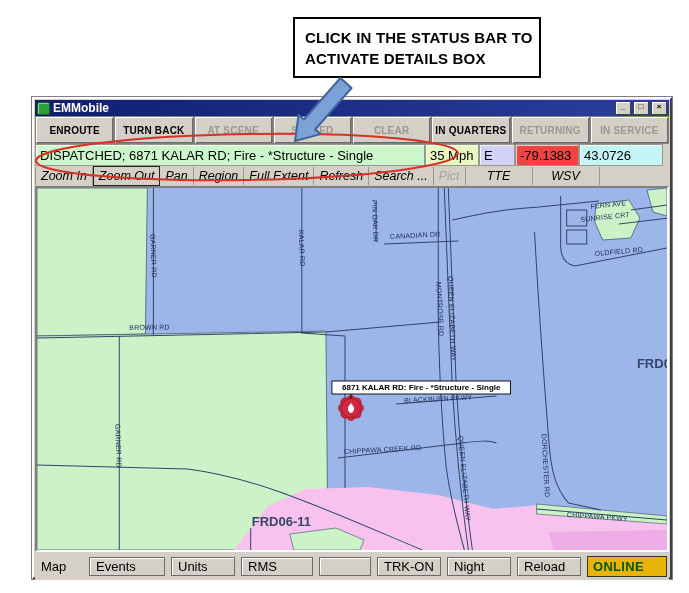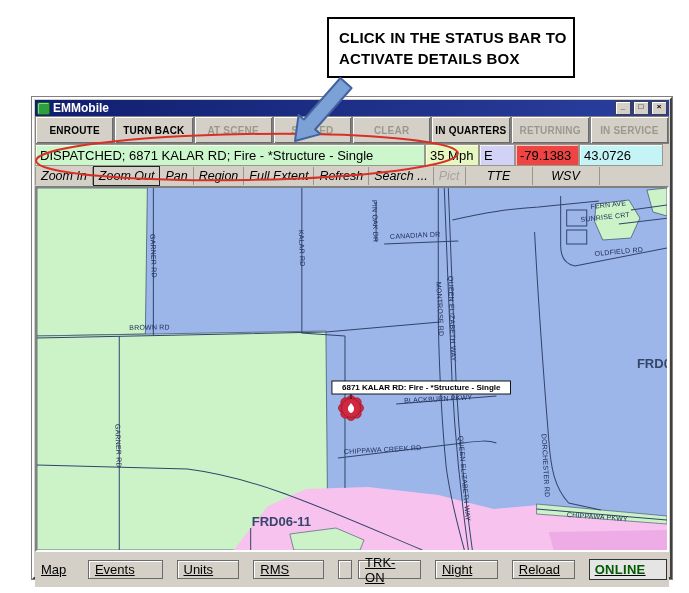--- a/index.html
+++ b/index.html
@@ -1,20 +1,20 @@
 <!DOCTYPE html>
 <html><head>
 <meta charset="utf-8">
 <style>
   html,body{margin:0;padding:0;background:#fff;}
   body{font-family:"Liberation Sans",sans-serif;}
   #stage{position:relative;width:689px;height:593px;background:#fff;overflow:hidden;}
 
   
-  .note-box{position:absolute;left:327px;top:17px;width:248px;height:61px;background:#fff;
+  .note-box{position:absolute;left:293px;top:17px;width:248px;height:61px;background:#fff;
     border:2px solid #000;box-sizing:border-box;padding:8px 0 0 10px;}
   .note-box div{font-weight:bold;font-size:15px;line-height:21px;color:#000;letter-spacing:.2px;}
 
   
   .win{position:absolute;left:32px;top:97px;width:640px;height:482px;background:#d4d0c8;
     border:2px solid;border-color:#fff #404040 #404040 #fff;box-shadow:0 0 0 1px #808080;box-sizing:border-box;padding:1px;}
   .titlebar{height:16px;background:linear-gradient(90deg,#101e6e,#2a3f9e);display:flex;align-items:center;padding:0 2px;}
   .app-icon{width:11px;height:11px;background:#2f9e3f;border:1px solid #1a5f24;border-radius:2px;margin-right:3px;
     box-shadow:inset 1px 1px 0 #7fdc8e;}
   .title-text{color:#fff;font-size:12px;font-weight:bold;flex:1;white-space:nowrap;}
@@ -43,28 +43,28 @@
   .tool.wide{min-width:56px;justify-content:center;}
 
   
   .maparea{position:relative;height:362px;border:2px solid;border-color:#808080 #fff #fff #808080;background:#9cb6ea;overflow:hidden;}
   .maparea svg{display:block;width:100%;height:100%;}
   .roadlabel{font-family:"Liberation Sans",sans-serif;font-size:7px;fill:#1c2a52;letter-spacing:.2px;}
   .zonelabel{font-family:"Liberation Sans",sans-serif;font-size:13px;font-weight:600;fill:#36466b;}
   .incidentlabel{font-family:"Liberation Sans",sans-serif;font-size:8px;font-weight:bold;fill:#000;}
 
   
-  .bottombar{display:flex;height:35px;background:#d4d0c8;align-items:center;padding:0 2px;font-size:13px;text-decoration:underline;}
+  .bottombar{display:flex;height:28px;background:#d4d0c8;align-items:center;padding:0 2px;font-size:13px;}
   .bb-label{width:48px;padding-left:4px;color:#000;}
   .bbtn{background:#d4d0c8;border:1px solid #6a6a6a;box-shadow:inset 1px 1px 0 #fff;height:19px;display:flex;
-    align-items:center;padding:0 6px;margin-right:14px;color:#000;box-sizing:border-box;}
+    align-items:center;padding:0 6px;margin-right:6px;color:#000;box-sizing:border-box;}
   .bbtn.blank{flex:1;margin-right:6px;}
   .bbtn.w1{width:76px;} .bbtn.w2{width:64px;} .bbtn.w3{width:72px;}
   .bbtn.r{width:64px;justify-content:flex-start;}
-  .online{width:80px;height:21px;background:#e5e5e5;border:1px solid #333;color:#005a00;font-weight:bold;
+  .online{width:80px;height:21px;background:#eab308;border:1px solid #333;color:#005a00;font-weight:bold;
     display:flex;align-items:center;padding-left:5px;box-sizing:border-box;letter-spacing:.3px;}
 
   
   .overlay{position:absolute;left:0;top:0;width:689px;height:593px;pointer-events:none;}
 </style>
 </head>
 <body>
 
 <div id="stage">
 

